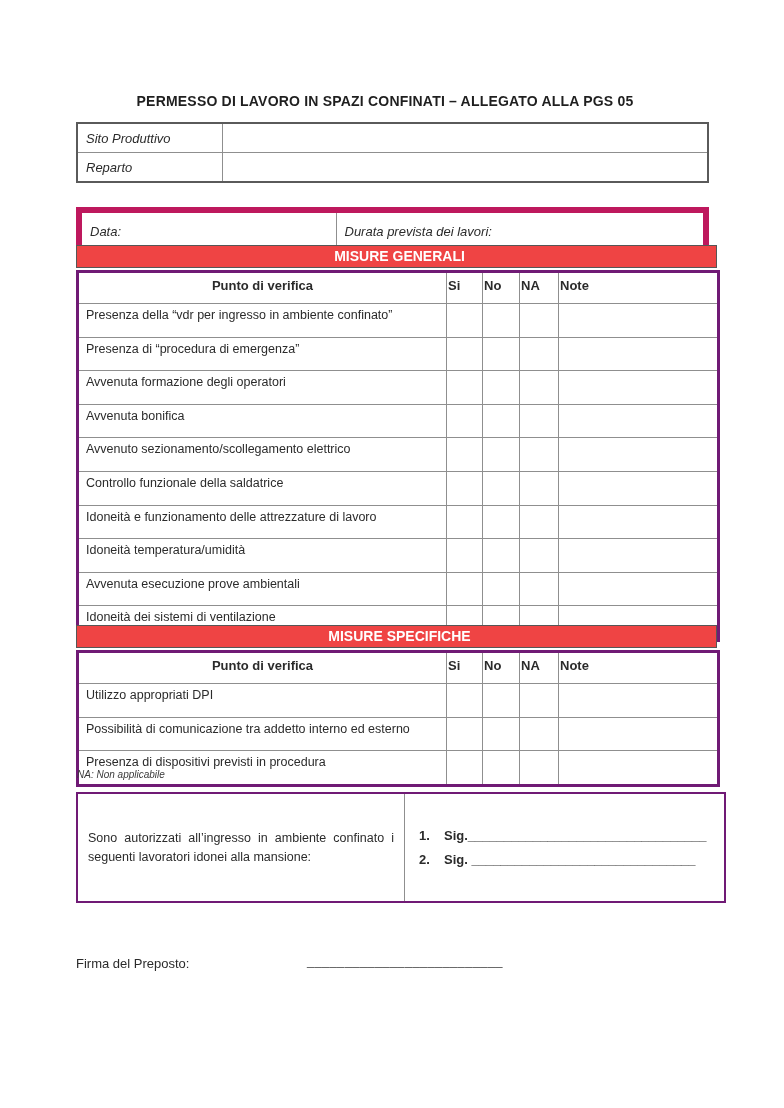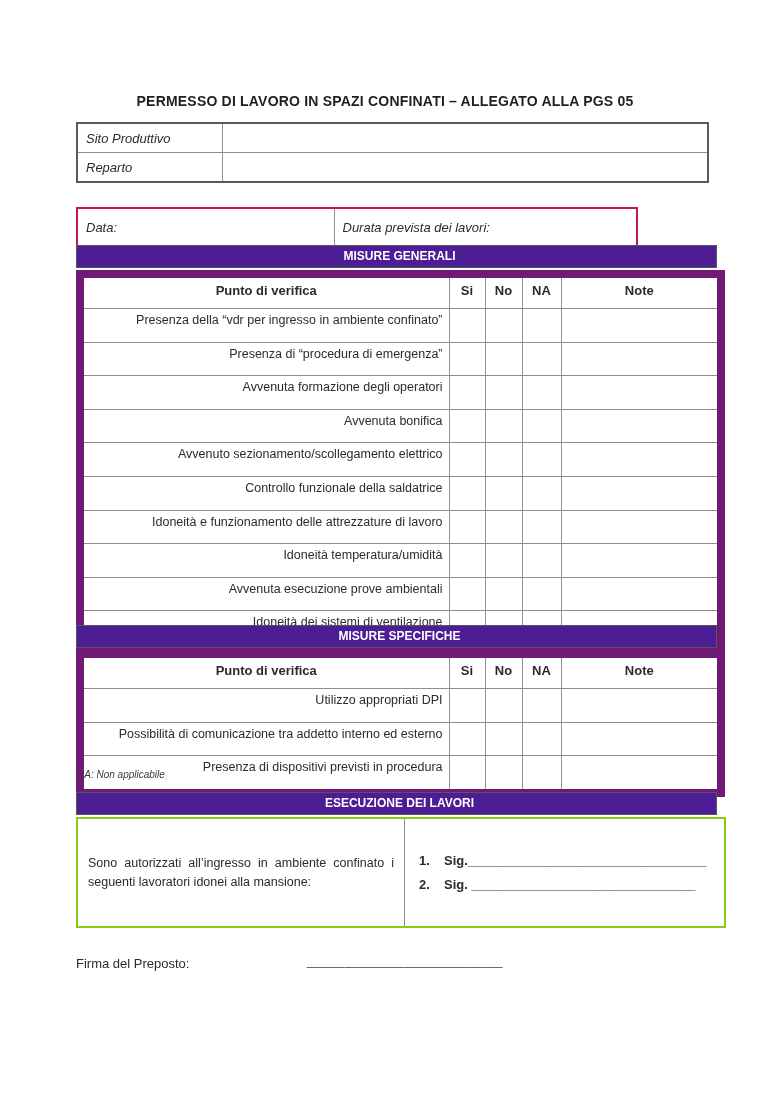--- a/index.html
+++ b/index.html
@@ -15,58 +15,58 @@
   }
   table{border-collapse:collapse;table-layout:fixed;}
   td{border:1px solid #8f8f8f;overflow:hidden;}
 
   
   .info-table{position:absolute;left:76px;top:122px;width:633px;border:2px solid #5a5a5a;}
   .info-table td{font-style:italic;font-size:13px;vertical-align:middle;}
   .info-table .lbl{padding-left:8px;font-style:italic;}
   .info-table tr.r1 td,.info-table tr.r2 td{height:26px;}
   .info-table tr.r3 td{height:31px;}
-  .date-table{position:absolute;left:76px;top:207px;width:562px;border:2px solid #be185d;}
+  .date-table{position:absolute;left:76px;top:207px;width:633px;border:6px solid #be185d;}
   .date-table td{font-style:italic;font-size:13px;vertical-align:middle;height:34px;padding-left:8px;}
 
   
   .section-bar{
-    background:#4c1d95;color:#ffffff;font-weight:bold;font-size:12px;
+    background:#ef4444;color:#ffffff;font-weight:bold;font-size:14px;
     text-align:center;height:21px;line-height:21px;
     border:1px solid #565656;margin-bottom:2px;padding-left:6px;
   }
 
   
   .sec{position:absolute;left:76px;width:641px;}
   .sec-general{top:245px;}
   .sec-specific{top:625px;}
-  .check-table{width:641px;border:8px solid #701a75;}
+  .check-table{width:641px;border:3px solid #701a75;}
   .check-table thead td{
-    font-weight:bold;font-size:13px;text-align:center;vertical-align:top;
+    font-weight:bold;font-size:13px;vertical-align:top;
     padding-top:5px;height:24px;
   }
   .check-table thead td.point-h{text-align:center;}
   .check-table tbody td{height:28.6px;vertical-align:top;}
   .check-table tbody td.point{
-    font-size:12.5px;padding:4px 6px 0 7px;text-align:right;
+    font-size:12.5px;padding:4px 6px 0 7px;text-align:left;
   }
   .c-point{width:369px;}
   .c-box1{width:36px;}
   .c-box2{width:37px;}
   .c-box3{width:39px;}
   .c-note{width:160px;}
 
   .footnote{
     position:absolute;left:77px;top:769px;
     font-style:italic;font-size:10px;color:#3a3a3a;text-align:center;
   }
 
   
   .sec-exec{top:792px;}
-  .exec-table{width:641px;border:2px solid #84cc16;}
+  .exec-table{width:641px;border:2px solid #701a75;}
   .exec-table td{height:105px;vertical-align:middle;}
   .exec-left{width:324px;}
   .exec-right{width:317px;}
   .exec-text{
     font-size:12.5px;line-height:1.5;text-align:justify;
     padding:0 9px 0 9px;margin:0;
   }
   .exec-right-inner{padding-left:13px;}
   .worker-line{font-weight:bold;font-size:13px;margin:9px 0;white-space:pre;}
   .w-num{display:inline-block;width:25px;}
@@ -249,21 +249,20 @@
           <td class="box"></td>
           <td class="note"></td>
         </tr>
       </tbody>
   </table>
 </div>
 
 <div class="footnote">NA: Non applicabile</div>
 
 <div class="sec sec-exec">
-  <div class="section-bar">ESECUZIONE DEI LAVORI</div>
   <table class="exec-table">
     <tbody>
       <tr>
         <td class="exec-left">
           <p class="exec-text">Sono autorizzati all’ingresso in ambiente confinato i seguenti lavoratori idonei alla mansione:</p>
         </td>
         <td class="exec-right">
           <div class="exec-right-inner" id="workers">
               <div class="worker-line"><span class="w-num">1.</span><span class="w-label">Sig.</span><span class="w-fill">_________________________________</span></div>
               <div class="worker-line"><span class="w-num">2.</span><span class="w-label">Sig. </span><span class="w-fill">_______________________________</span></div>

